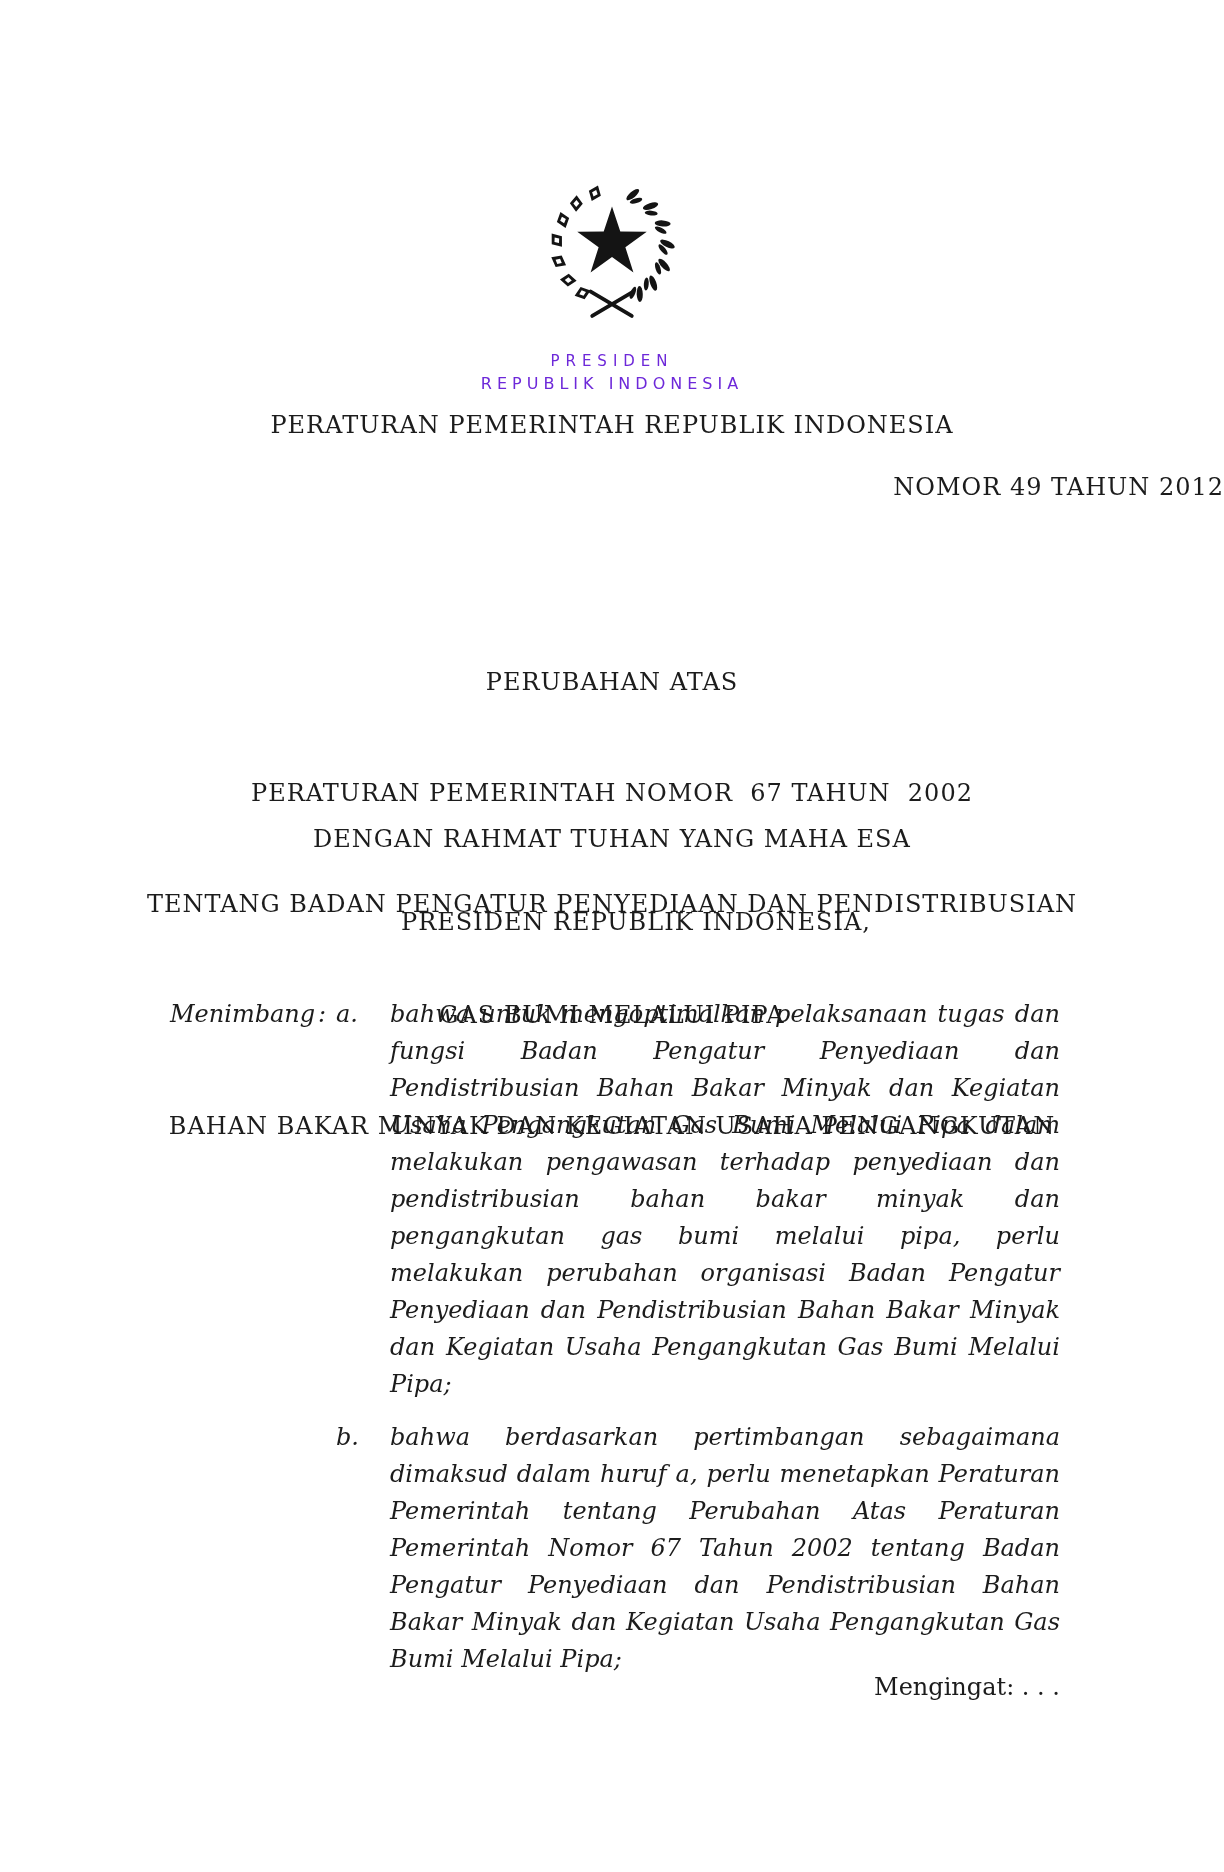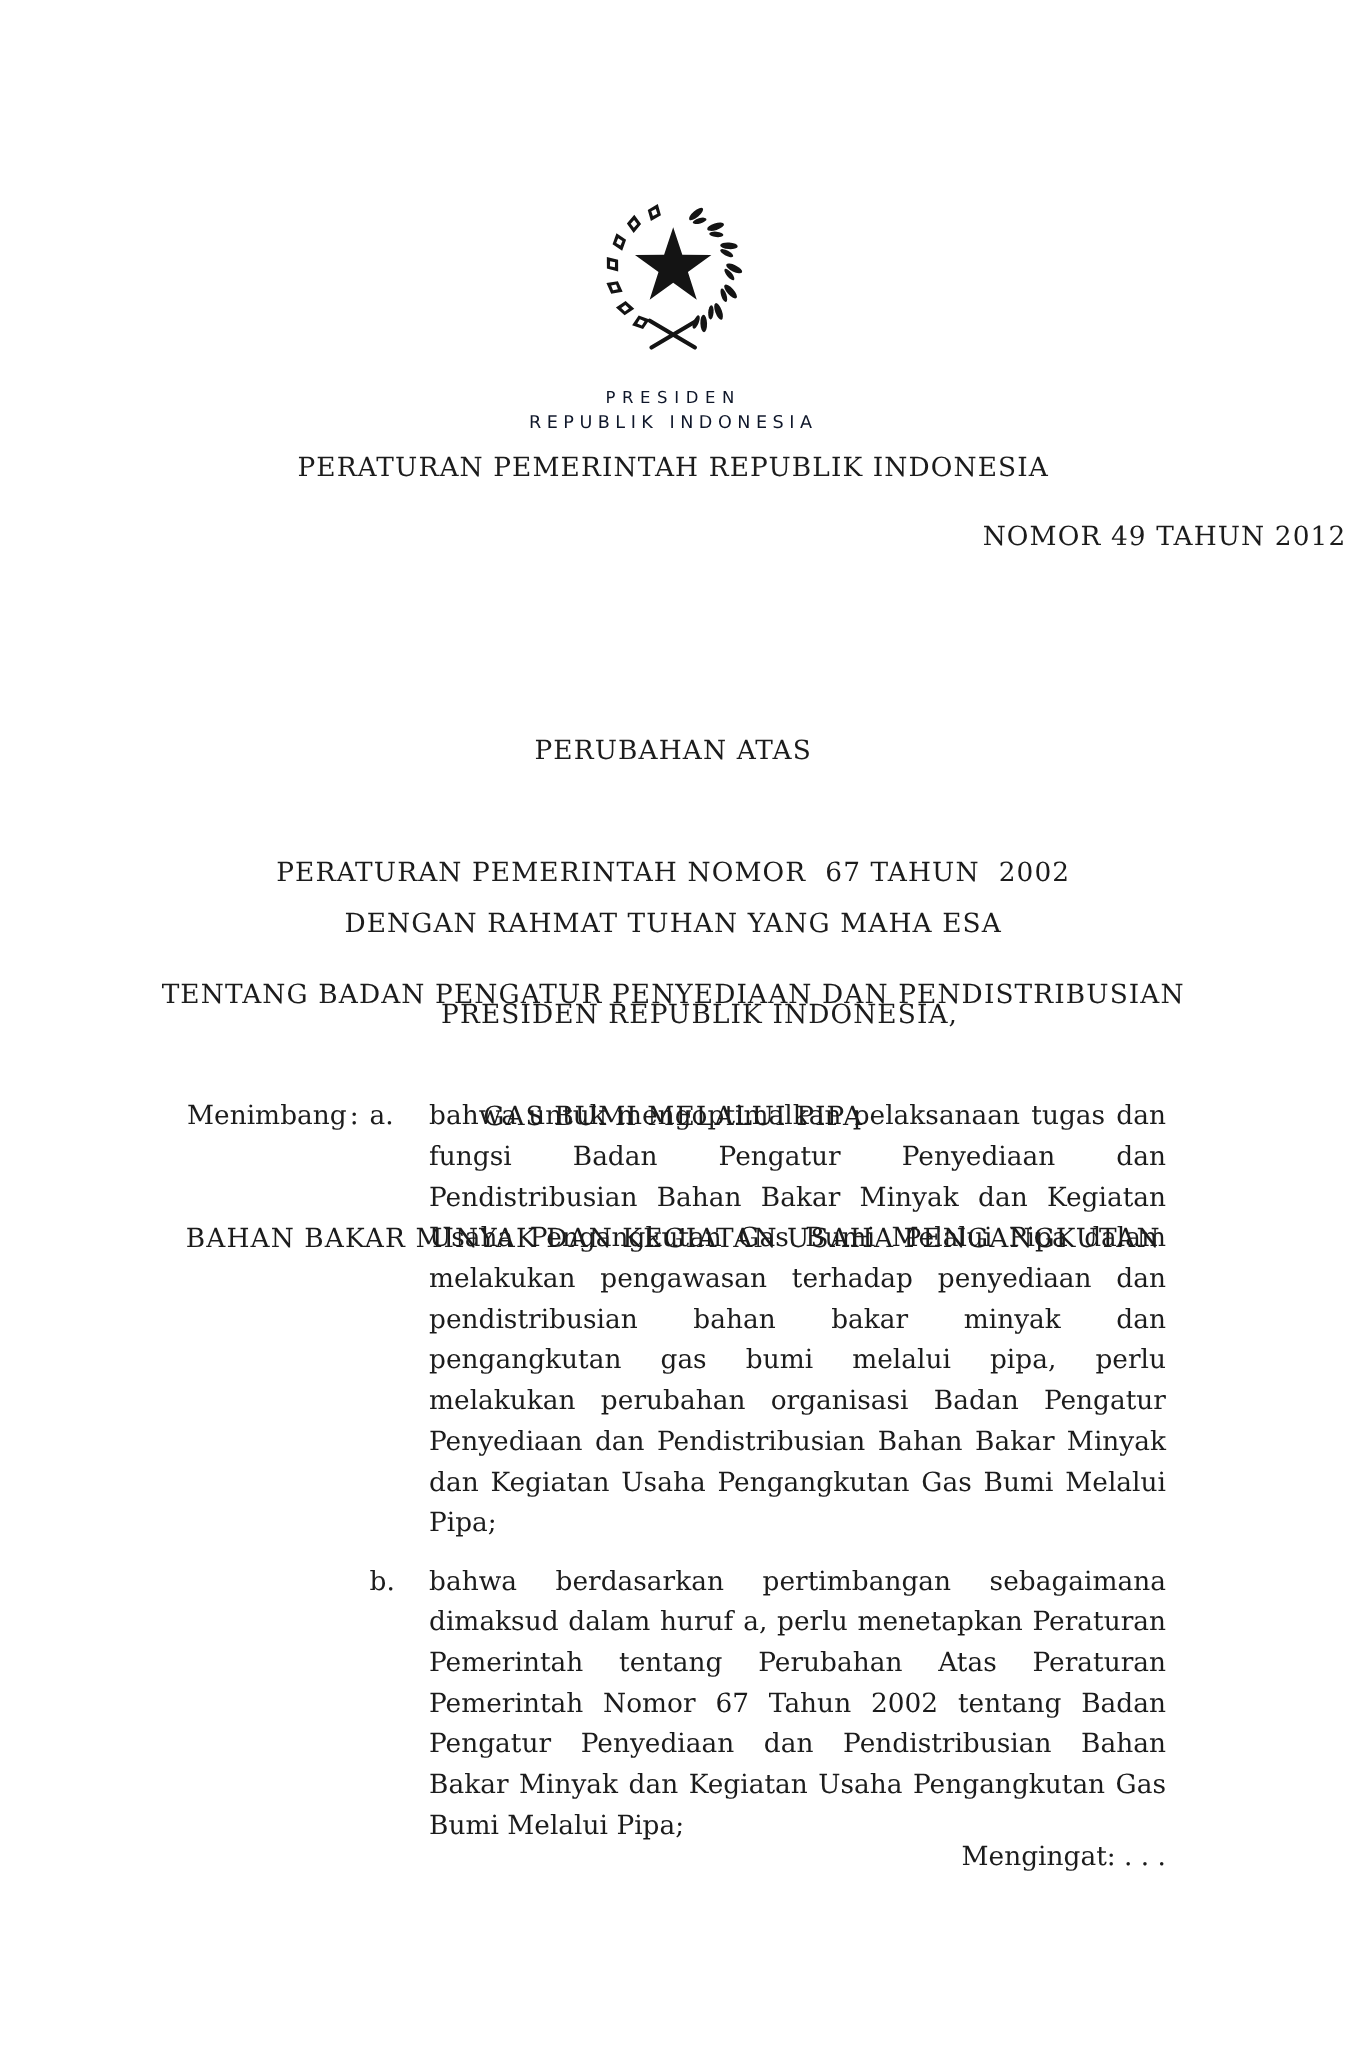--- a/index.html
+++ b/index.html
@@ -17,21 +17,21 @@
     position: absolute;
     top: 170px; left: 0; right: 0;
     display: flex; justify-content: center;
   }
   
   .letterhead {
     position: absolute;
     top: 351px; left: 0; right: 0;
     text-align: center;
     font-family: "DejaVu Sans", "Liberation Sans", sans-serif;
-    color: #0f172a;
+    color: #6d28d9;
   }
   .letterhead .lh1 {
     font-size: 15px; letter-spacing: 6px; line-height: 21px;
   }
   .letterhead .lh2 {
     font-size: 16px; letter-spacing: 5px; line-height: 23px;
   }
   
   .h-center {
     position: absolute; left: 0; right: 0;
@@ -48,21 +48,21 @@
   .h-invocation { top: 825px; }
   .h-issuer     { top: 908px; padding-left: 48px; }
   
   .considering {
     position: absolute;
     top: 996px; left: 170px;
     width: 890px;
     font-size: 24px;
     line-height: 37px;
   }
-  .c-row { display: flex; align-items: flex-start; }
+  .c-row { display: flex; align-items: flex-start; font-style: italic; }
   .c-row + .c-row { margin-top: 16px; }
   .c-label  { width: 148px; flex: 0 0 148px; }
   .c-colon  { width: 18px;  flex: 0 0 18px; }
   .c-marker { width: 54px;  flex: 0 0 54px; }
   .c-text   {
     flex: 1 1 auto;
     text-align: justify;
     text-align-last: left;
   }
   

